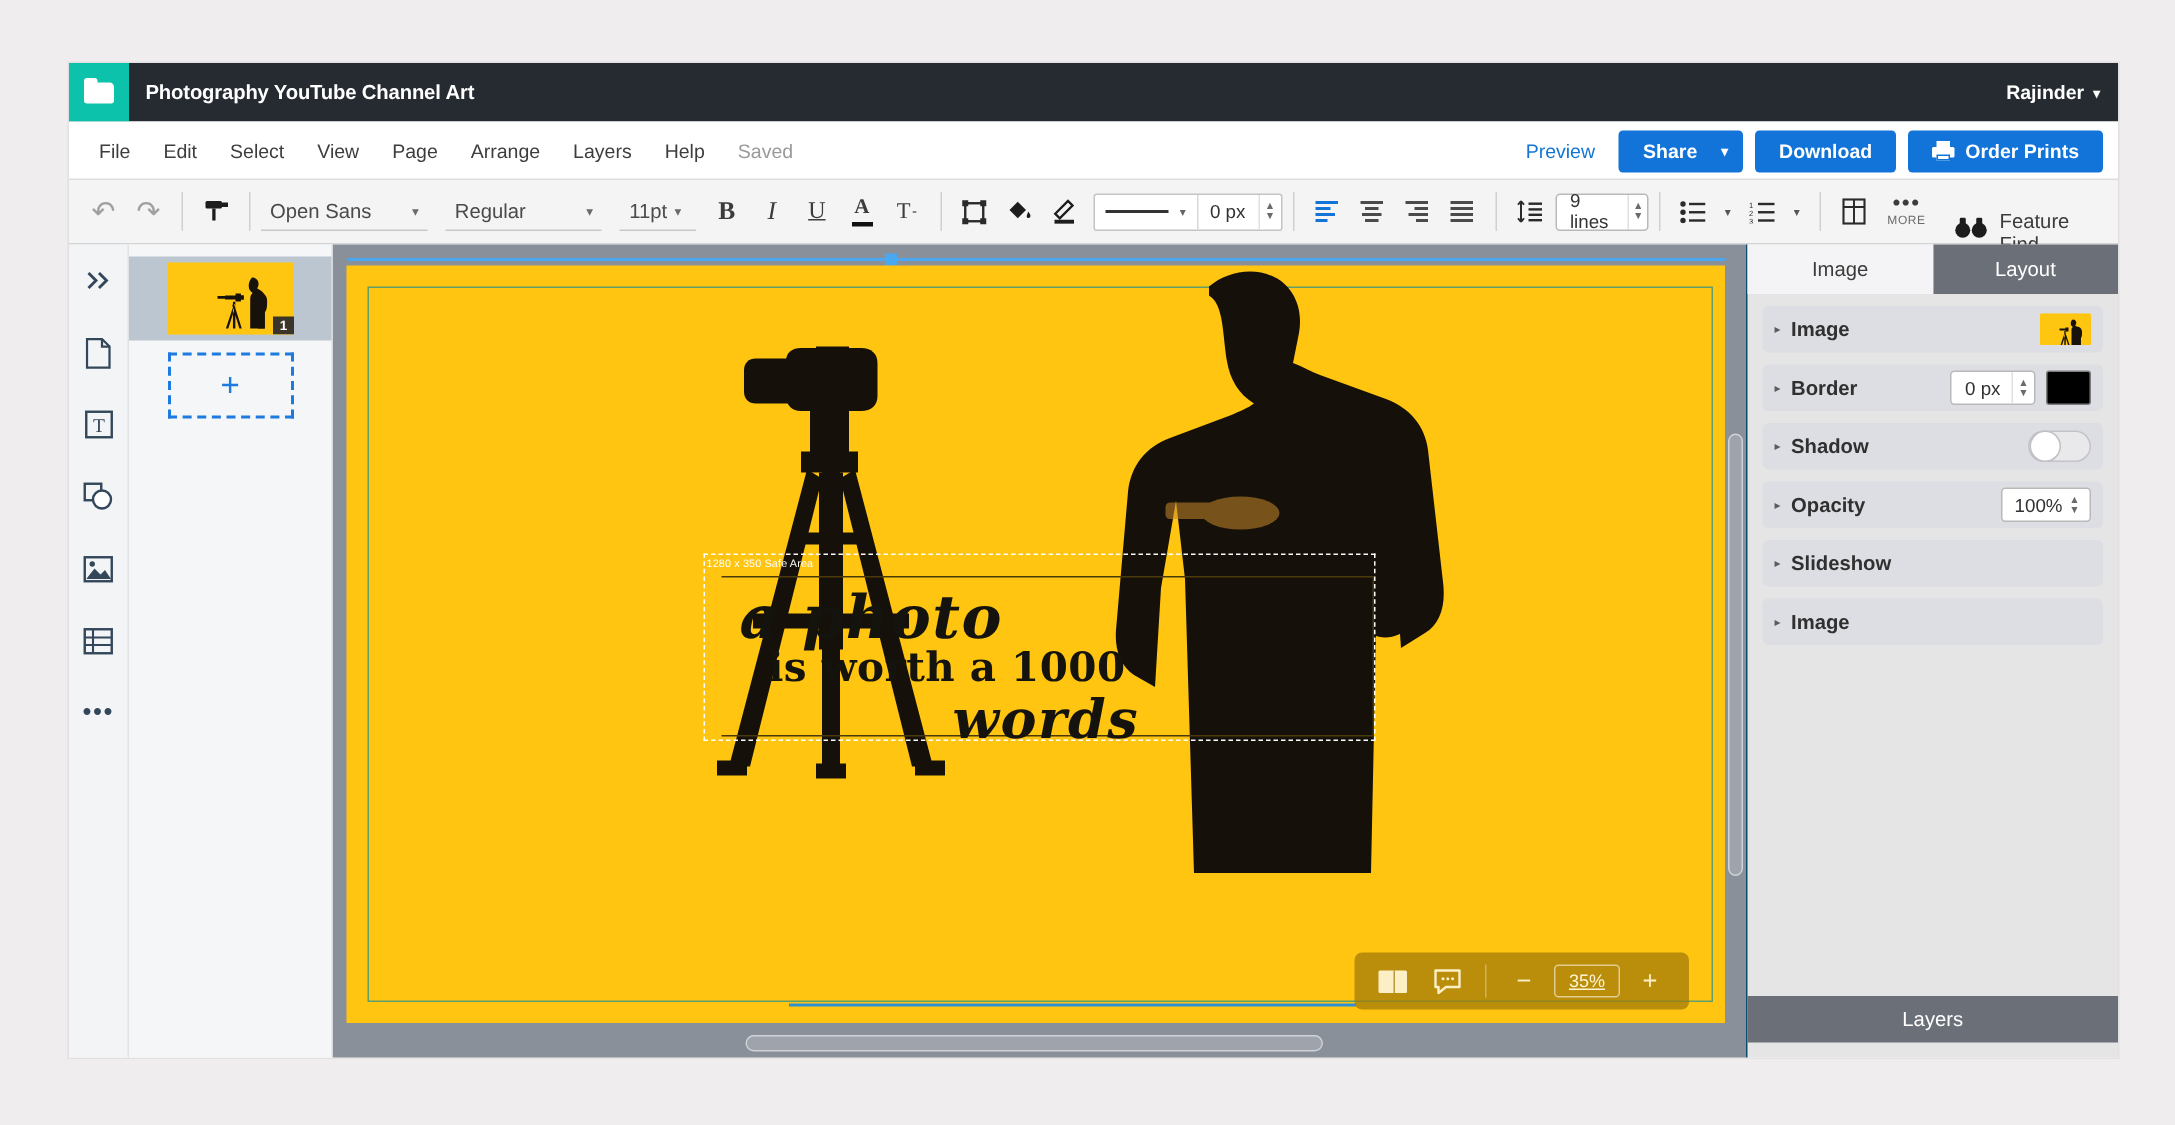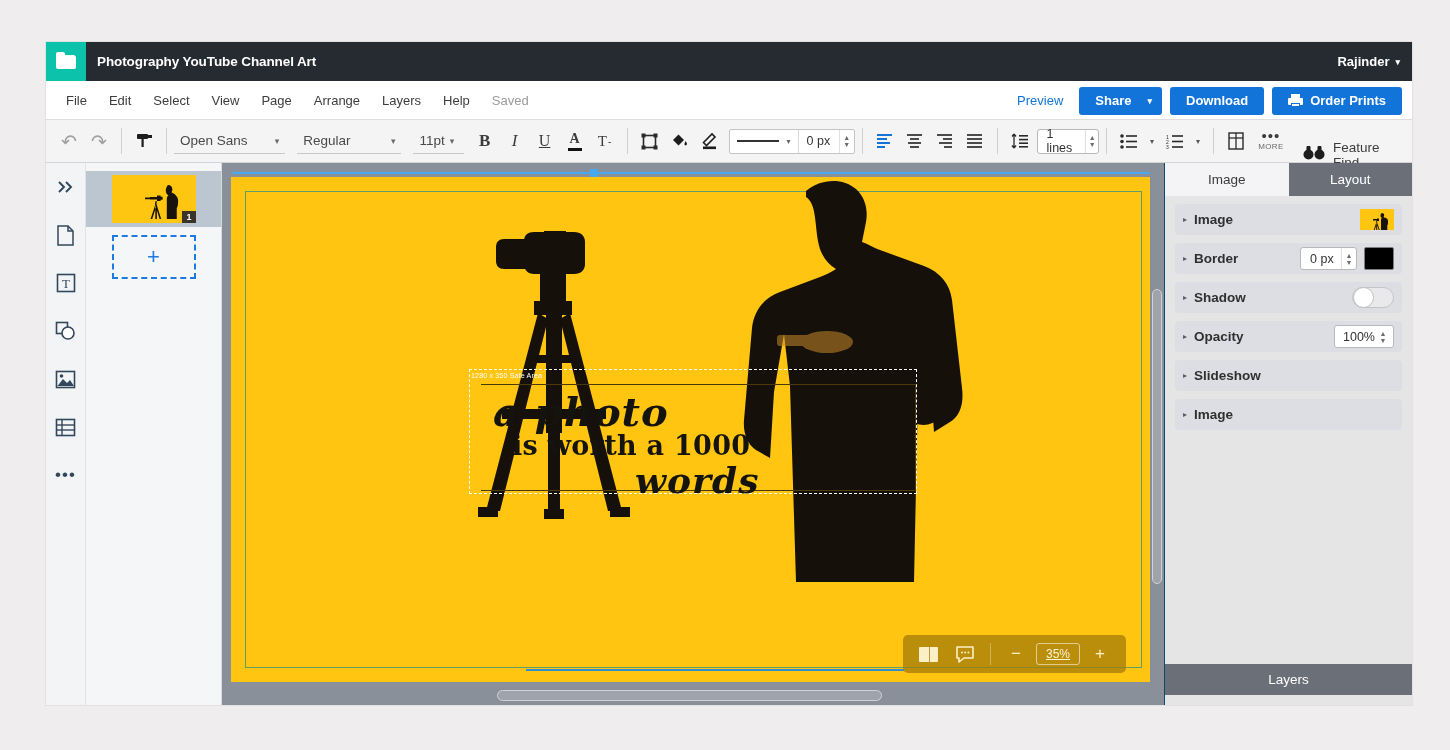--- a/index.html
+++ b/index.html
@@ -741,21 +741,21 @@
     <div class="tb-btn">
       <svg width="18" height="16" viewBox="0 0 18 16">
           <path d="M3 1 L3 15 M3 1 L1 3.5 M3 1 L5 3.5 M3 15 L1 12.5 M3 15 L5 12.5" stroke="#2a2a2a" stroke-width="1.3" fill="none"></path>
           <rect x="8" y="2" width="9" height="1.6" fill="#2a2a2a"></rect>
           <rect x="8" y="5.8" width="9" height="1.6" fill="#2a2a2a"></rect>
           <rect x="8" y="9.4" width="9" height="1.6" fill="#2a2a2a"></rect>
           <rect x="8" y="13" width="9" height="1.6" fill="#2a2a2a"></rect>
         </svg>
     </div>
     <div class="linespace-box">
-      <span class="val">1 lines</span>
+      <span class="val">9 lines</span>
       <span class="spinner">
         <span class="up">▲</span>
         <span class="dn">▼</span>
       </span>
     </div>
 
     <div class="tb-sep"></div>
 
     <div class="tb-btn">
       <svg width="17" height="15" viewBox="0 0 17 15">

